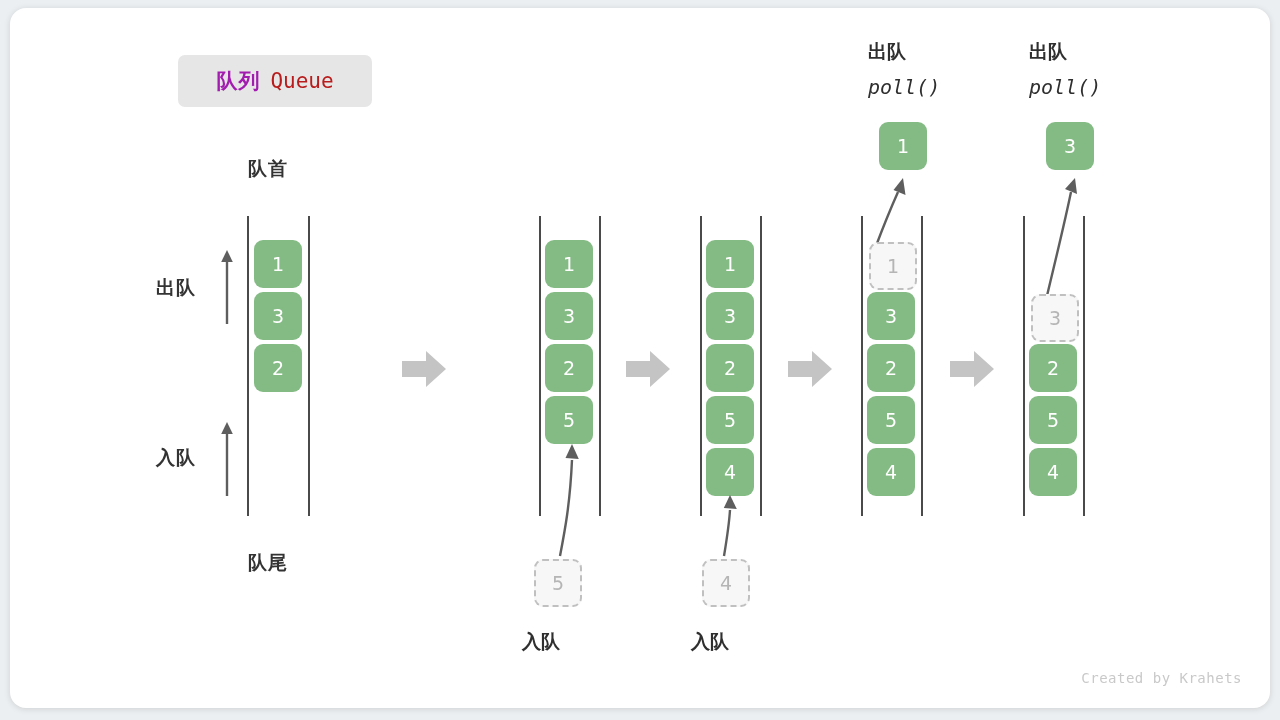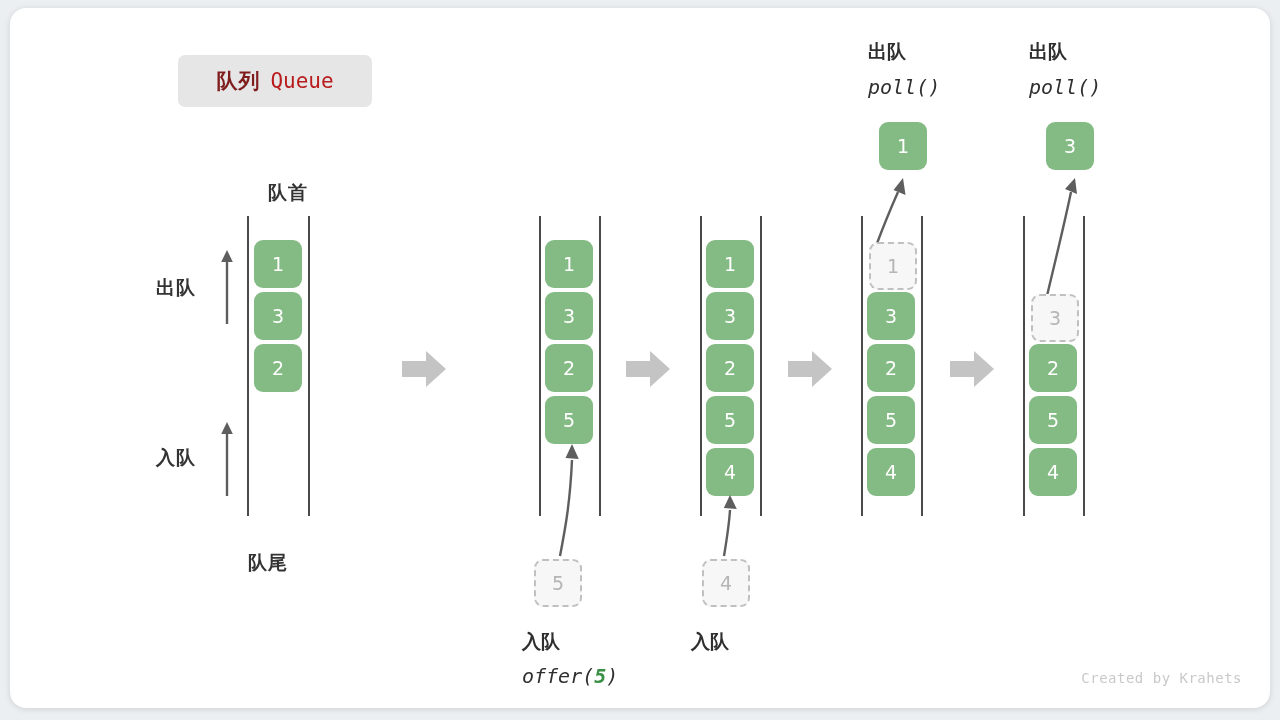--- a/index.html
+++ b/index.html
@@ -17,21 +17,21 @@
     box-shadow:0 1px 6px rgba(0,0,0,.13);
   }
   .abs{position:absolute;}
 
   
   #title-badge{
     left:168px;top:47px;width:194px;height:52px;
     background:#e6e6e6;border-radius:7px;
     display:flex;align-items:center;justify-content:center;gap:10px;
   }
-  #title-badge .cn{font-size:21px;font-weight:bold;color:#7f1d1d;letter-spacing:1px;}
+  #title-badge .cn{font-size:21px;font-weight:bold;color:#a21caf;letter-spacing:1px;}
   #title-badge .en{font-size:21px;color:#b91c1c;font-family:"DejaVu Sans Mono","Liberation Mono",monospace;}
 
   
   .lbl-cn{font-size:19px;font-weight:bold;color:#333;letter-spacing:1px;white-space:nowrap;}
   .lbl-op{font-size:19px;font-weight:bold;color:#2f2f2f;white-space:nowrap;text-align:center;}
   .lbl-code{
     font-family:"DejaVu Sans Mono","Liberation Mono",monospace;
     font-size:20px;color:#2f2f2f;white-space:nowrap;text-align:center;font-style:italic;
   }
   .lbl-code .hl{color:#3a8f46;font-weight:bold;}
@@ -68,21 +68,21 @@
 </head>
 <body>
 
 <div id="card">
 
   <div class="abs" id="title-badge">
     <span class="cn">队列</span>
     <span class="en">Queue</span>
   </div>
 
-  <div class="abs lbl-cn" style="left:238px;top:172px;margin-left:20px;">队首</div>
+  <div class="abs lbl-cn" style="left:238px;top:148px;">队首</div>
   <div class="abs lbl-cn" style="left:238px;top:542px;">队尾</div>
 
   <div class="abs lbl-cn" style="left:146px;top:267px;">出队</div>
   <div class="abs lbl-cn" style="left:146px;top:437px;">入队</div>
 
   <svg class="abs" style="left:205px;top:240px;" width="24" height="76">
     <line x1="12" y1="76" x2="12" y2="12" stroke="#5e5e5e" stroke-width="2.4"></line>
     <polygon points="12,2 6.2,14 17.8,14" fill="#5e5e5e"></polygon>
   </svg>
   <svg class="abs" style="left:205px;top:412px;" width="24" height="76">
@@ -115,23 +115,20 @@
   <div class="abs" id="ghost-2" style="left:524px;top:551px;">
       <div class="cell ghost" style="position: relative;">5</div>
     </div>
 
   <svg class="abs" style="left:536px;top:430px;" width="40" height="120">
     <path d="M 14 118 C 19 92, 24 66, 26 22" stroke="#5e5e5e" stroke-width="2.4" fill="none"></path>
     <polygon points="26,6 19.5,20 32.8,21" fill="#5e5e5e"></polygon>
   </svg>
 
   <div class="abs lbl-op" style="left:512px;top:621px;width:118px;text-align:left;">入队</div>
-  <div class="abs lbl-code" style="left:512px;top:656px;width:160px;text-align:left;">
-    <span>offer(</span><span class="hl">5</span><span>)</span>
-  </div>
 
   <svg class="abs step-arrow" style="left:616px;top:341px;" viewBox="0 0 44 40">
     <polygon points="0,12 24,12 24,2 44,20 24,38 24,28 0,28" fill="#c4c4c4"></polygon>
   </svg>
 
   <div class="abs rail" style="left:690px;top:208px;height:300px;"></div>
   <div class="abs rail" style="left:750px;top:208px;height:300px;"></div>
   <div class="abs" id="stack-3" style="left:696px;top:232px;">
       <div class="cell" style="position: absolute; top: 0px; left: 0px;">1</div>
       <div class="cell" style="position: absolute; top: 52px; left: 0px;">3</div>

